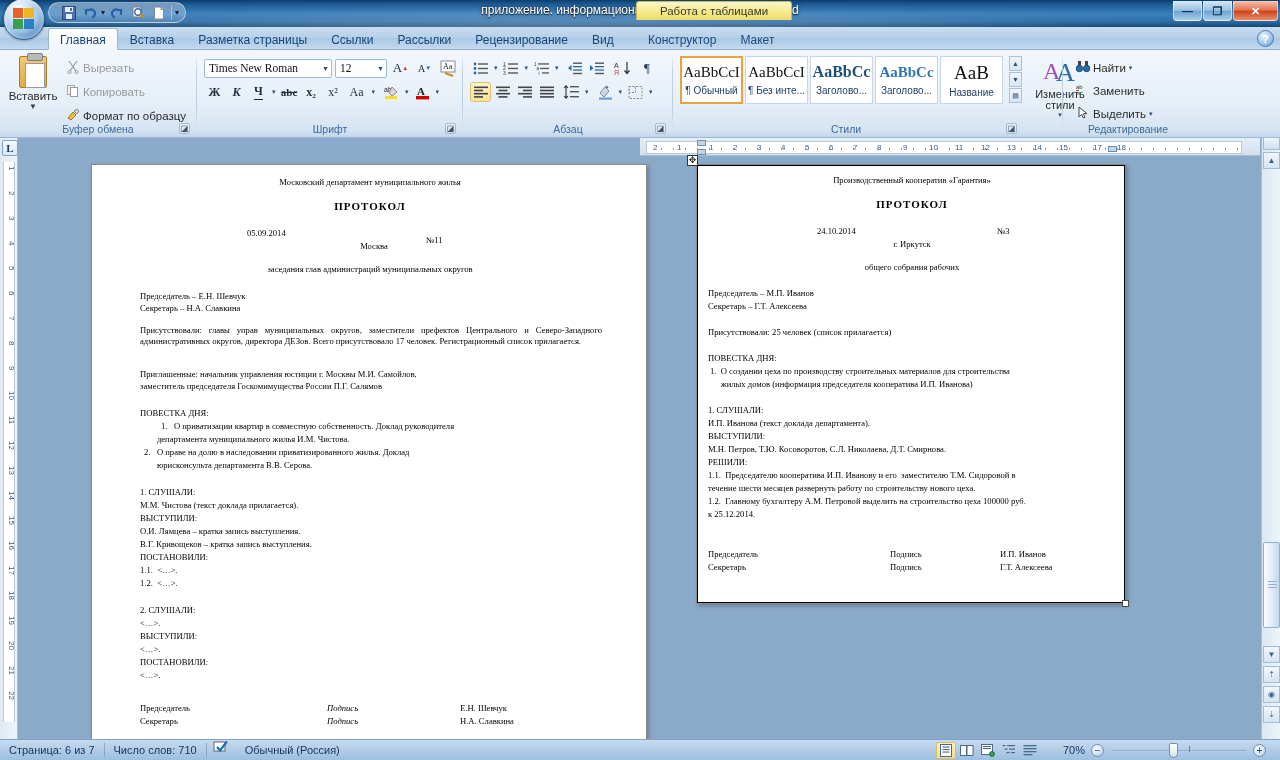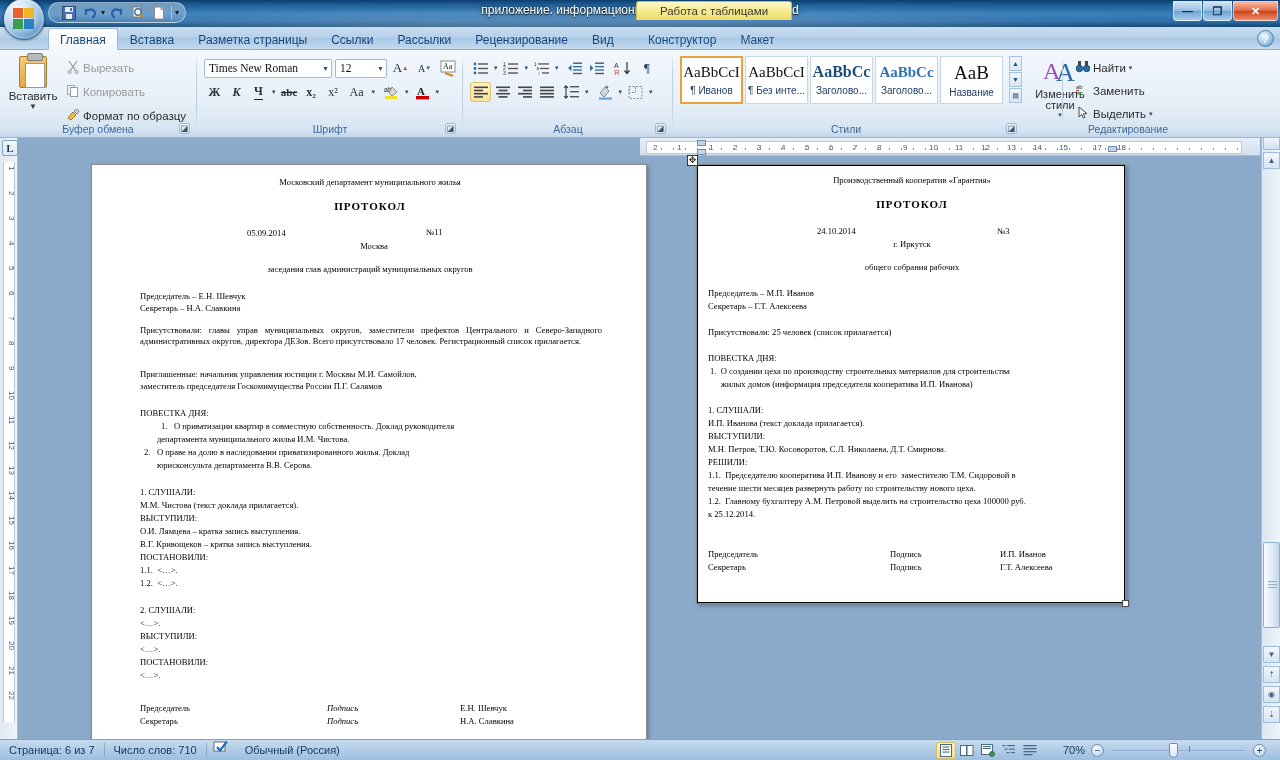--- a/index.html
+++ b/index.html
@@ -573,21 +573,21 @@
       </div>
       <div class="glabel">Абзац</div>
       <div class="dlg" style="right:4px;">◪</div>
     </div>
     <div class="gsep" style="left:672px;"></div>
 
     <div class="group" style="left:676px; width:384px;">
       <div class="sgal" style="left:4px;">
         <div class="stylebox sel">
           <div class="sp1">AaBbCcI</div>
-          <div class="sp2">¶ Иванов</div>
+          <div class="sp2">¶ Обычный</div>
         </div>
         <div class="stylebox">
           <div class="sp1">AaBbCcI</div>
           <div class="sp2">¶ Без инте...</div>
         </div>
         <div class="stylebox">
           <div class="sp1" style="color:#1f4e79;font-weight:bold;font-size:16px;">AaBbCс</div>
           <div class="sp2">Заголово...</div>
         </div>
         <div class="stylebox">
@@ -764,21 +764,21 @@
       <div class="indentmark" style="left:468px; top:8px;"></div>
     </div>
 
     <div class="canvas">
 
       <div class="page" id="page1">
         <div class="doc">
           <div class="ln c" style="left:0;top:12px;width:556px;">Московский департамент муниципального жилья</div>
           <div class="ln c b" style="left:0;top:36px;width:556px;font-size:11px;letter-spacing:1px;">ПРОТОКОЛ</div>
           <div class="ln" style="left:155px;top:63px;">05.09.2014</div>
-          <div class="ln" style="left:328px;top:62px;padding-left:6px;">№11</div>
+          <div class="ln" style="left:328px;top:70px;padding-left:6px;">№11</div>
           <div class="ln c" style="left:0;top:76px;width:564px;">Москва</div>
           <div class="ln c" style="left:0;top:99px;width:556px;">заседания глав администраций муниципальных округов</div>
           <div class="ln" style="left:48px;top:126px;">Председатель – Е.Н. Шевчук</div>
           <div class="ln" style="left:48px;top:138px;">Секретарь – Н.А. Славкина</div>
           <div class="just" style="left:48px;top:160px;width:462px;">Присутствовали: главы управ муниципальных округов, заместители префектов Центрального и Северо-Западного административных округов, директора ДЕЗов. Всего присутствовало 17 человек. Регистрационный список прилагается.</div>
           <div class="ln" style="left:48px;top:204px;">Приглашенные: начальник управления юстиции г. Москвы М.И. Самойлов,</div>
           <div class="ln" style="left:48px;top:216px;">заместитель председателя Госкомимущества России П.Г. Салямов</div>
           <div class="ln" style="left:48px;top:243px;">ПОВЕСТКА ДНЯ:</div>
           <div class="ln" style="left:52px;top:256px;margin-left:17px;">1.   О приватизации квартир в совместную собственность. Доклад руководителя</div>
           <div class="ln" style="left:52px;top:269px;">      департамента муниципального жилья И.М. Чистова.</div>
@@ -818,21 +818,21 @@
           <div class="ln" style="left:300px;top:61px;">№3</div>
           <div class="ln c" style="left:0;top:97px;width:430px;">общего собрания рабочих</div>
           <div class="ln c" style="left:0;top:74px;width:430px;">г. Иркутск</div>
           <div class="ln" style="left:11px;top:123px;">Председатель – М.П. Иванов</div>
           <div class="ln" style="left:11px;top:136px;">Секретарь – Г.Т. Алексеева</div>
           <div class="ln" style="left:11px;top:162px;">Присутствовали: 25 человек (список прилагается)</div>
           <div class="ln" style="left:11px;top:188px;">ПОВЕСТКА ДНЯ:</div>
           <div class="ln" style="left:13px;top:201px;">1.  О создании цеха по производству строительных материалов для строительства</div>
           <div class="ln" style="left:13px;top:214px;">     жилых домов (информация председателя кооператива И.П. Иванова)</div>
           <div class="ln" style="left:11px;top:240px;">1. СЛУШАЛИ:</div>
-          <div class="ln" style="left:11px;top:253px;">И.П. Иванова (текст доклада прилагается).</div>
+          <div class="ln" style="left:11px;top:253px;">И.П. Иванова (текст доклада департамента).</div>
           <div class="ln" style="left:11px;top:266px;">ВЫСТУПИЛИ:</div>
           <div class="ln" style="left:11px;top:279px;">М.Н. Петров, Т.Ю. Косоворотов, С.Л. Николаева, Д.Т. Смирнова.</div>
           <div class="ln" style="left:11px;top:292px;">РЕШИЛИ:</div>
           <div class="ln" style="left:11px;top:305px;">1.1.  Председателю кооператива И.П. Иванову и его  заместителю Т.М. Сидоровой в</div>
           <div class="ln" style="left:11px;top:318px;">течение шести месяцев развернуть работу по строительству нового цеха.</div>
           <div class="ln" style="left:11px;top:331px;">1.2.  Главному бухгалтеру А.М. Петровой выделить на строительство цеха 100000 руб.</div>
           <div class="ln" style="left:11px;top:344px;">к 25.12.2014.</div>
           <div class="ln" style="left:11px;top:384px;">Председатель</div>
           <div class="ln" style="left:193px;top:384px;">Подпись</div>
           <div class="ln" style="left:303px;top:384px;">И.П. Иванов</div>

